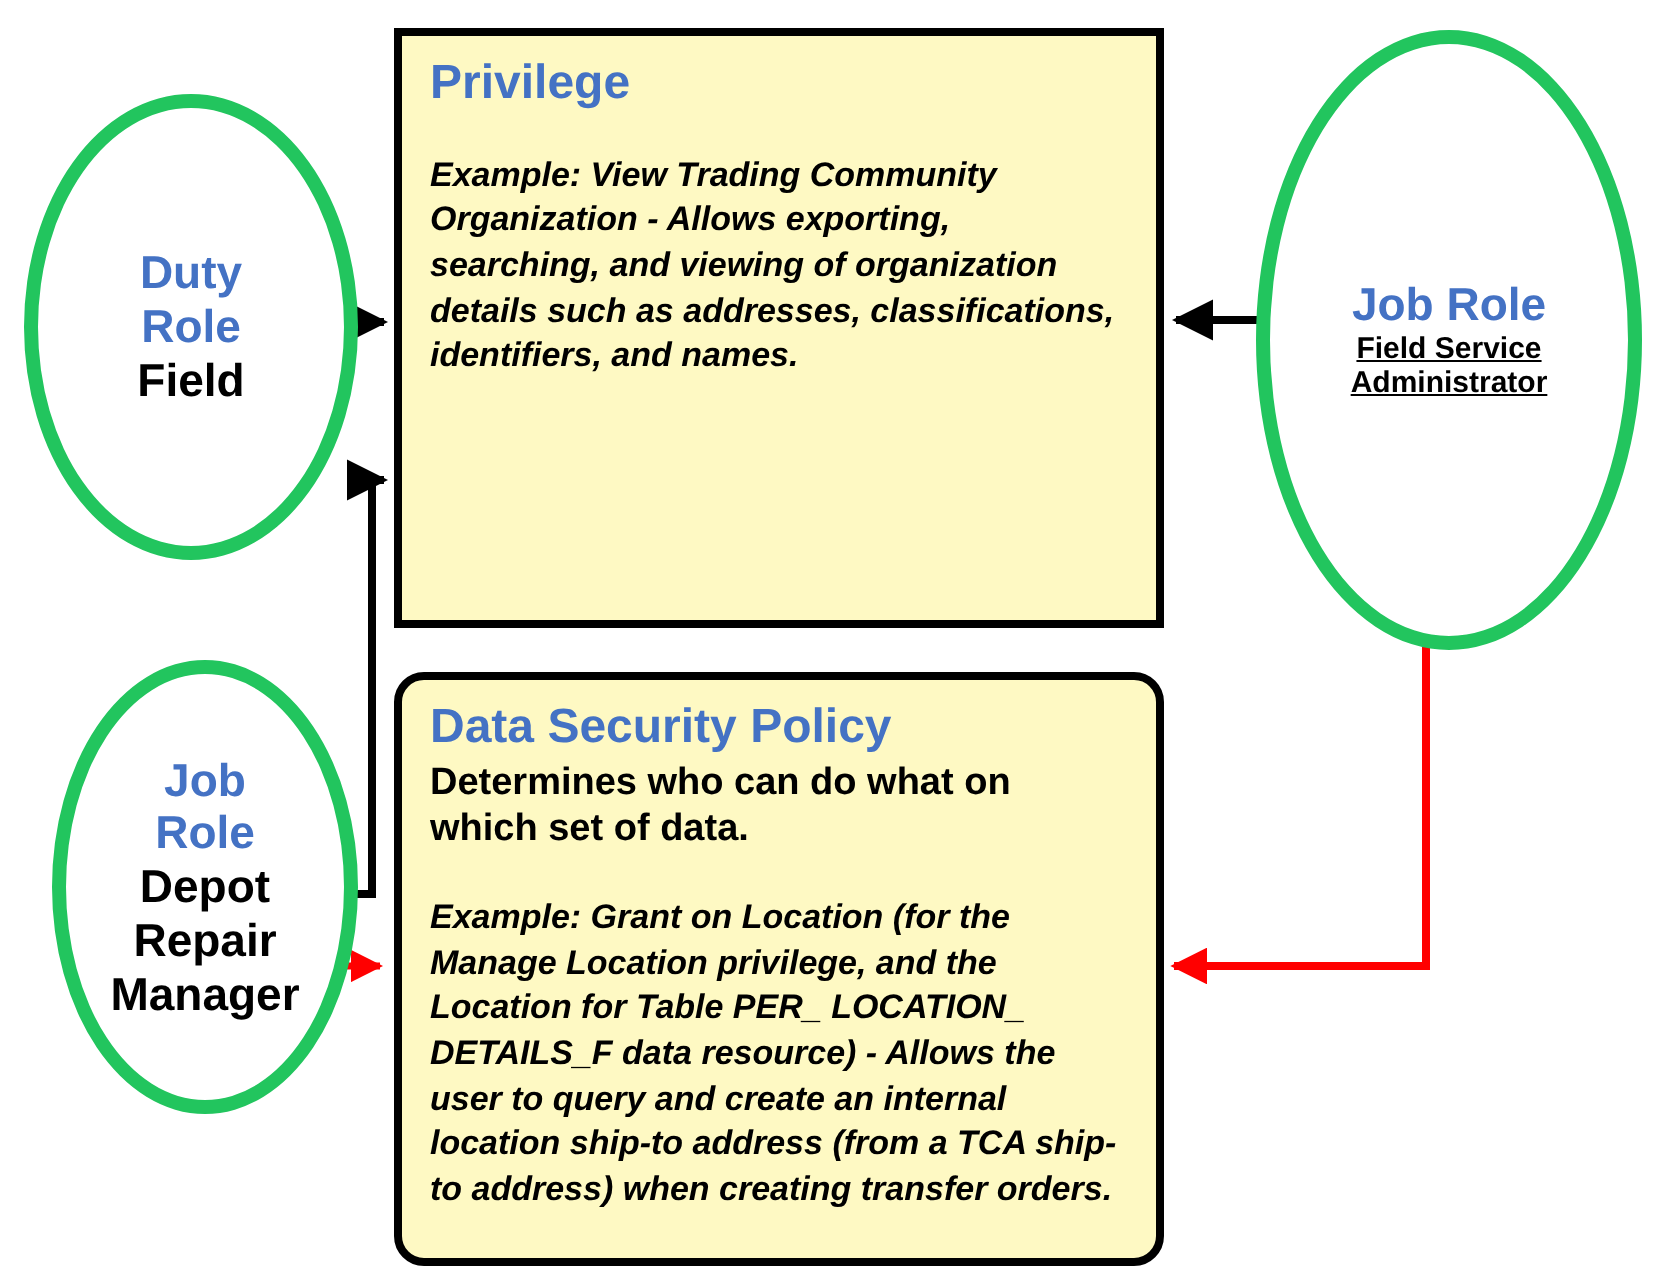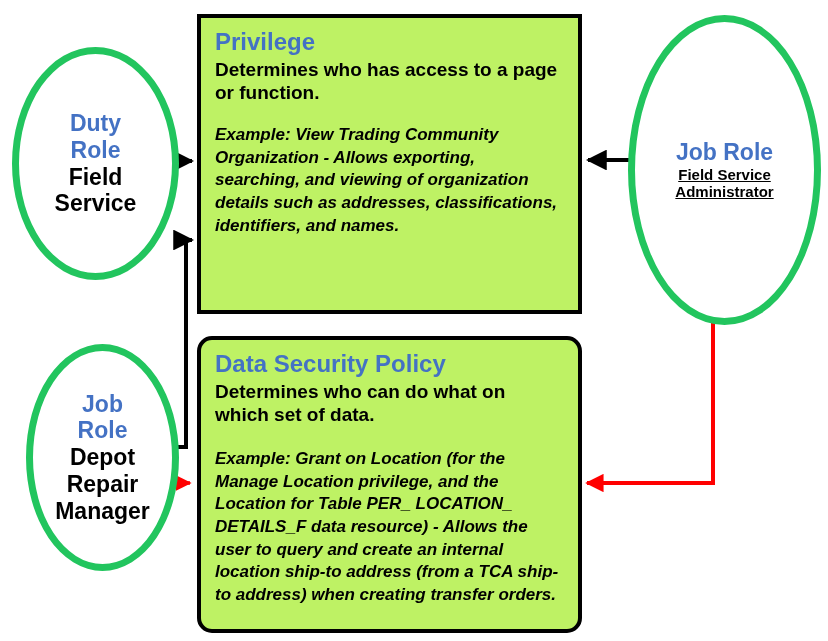--- a/index.html
+++ b/index.html
@@ -46,31 +46,31 @@
     line-height: 1.16;
   }
   .ellipse-sub {
     color: #000000;
     font-weight: bold;
     font-size: 23px;
     line-height: 1.16;
   }
 
   #node-duty-role   { left: 12px;  top: 47px;  width: 167px; height: 233px; }
-  #node-job-role-left { left: 26px; top: 344px; width: 153px; height: 227px; }
+  #node-job-role-left { left: 26px; top: 330px; width: 153px; height: 227px; }
   #node-job-role-right { left: 628px; top: 15px; width: 193px; height: 310px; }
 
   #node-job-role-right .ellipse-title { font-size: 23px; }
   #node-job-role-right .ellipse-sub { font-size: 15px; text-decoration: underline; }
 
   
   .box-node {
     position: absolute;
     border: 4px solid #000000;
-    background: #bef264;
+    background: #fef9c3;
     box-sizing: border-box;
     padding: 10px 14px 8px 14px;
     z-index: 3;
   }
   #box-privilege        { left: 197px; top: 14px;  width: 385px; height: 300px; }
   #box-data-security    { left: 197px; top: 336px; width: 385px; height: 297px; border-radius: 15px; }
 
   .box-title {
     color: #4472C4;
     font-weight: bold;
@@ -121,21 +121,20 @@
     <path d="M 713 313 L 713 483 L 587 483" fill="none" stroke="#FF0000" stroke-width="4" marker-end="url(#arrow-red)"></path>
   </svg>
 
   <div id="node-duty-role" class="ellipse-node">
     <div class="ellipse-title">
       <div>Duty</div>
       <div>Role</div>
     </div>
     <div class="ellipse-sub">
       <div>Field</div>
-      <div>Service</div>
     </div>
   </div>
 
   <div id="node-job-role-left" class="ellipse-node">
     <div class="ellipse-title">
       <div>Job</div>
       <div>Role</div>
     </div>
     <div class="ellipse-sub">
       <div>Depot</div>
@@ -147,21 +146,20 @@
   <div id="node-job-role-right" class="ellipse-node">
     <div class="ellipse-title">Job Role</div>
     <div class="ellipse-sub">
       <div>Field Service</div>
       <div>Administrator</div>
     </div>
   </div>
 
   <div id="box-privilege" class="box-node">
     <div class="box-title">Privilege</div>
-    <div class="box-desc">Determines who has access to a page or function.</div>
     <div class="box-example">Example: View Trading Community Organization - Allows exporting, searching, and viewing of organization details such as addresses, classifications, identifiers, and names.</div>
   </div>
 
   <div id="box-data-security" class="box-node">
     <div class="box-title">Data Security Policy</div>
     <div class="box-desc">Determines who can do what on which set of data.</div>
     <div class="box-example">Example: Grant on Location (for the Manage Location privilege, and the Location for Table PER_ LOCATION_ DETAILS_F data resource) - Allows the user to query and create an internal location ship-to address (from a TCA ship-to address) when creating transfer orders.</div>
   </div>
 
 </div>

